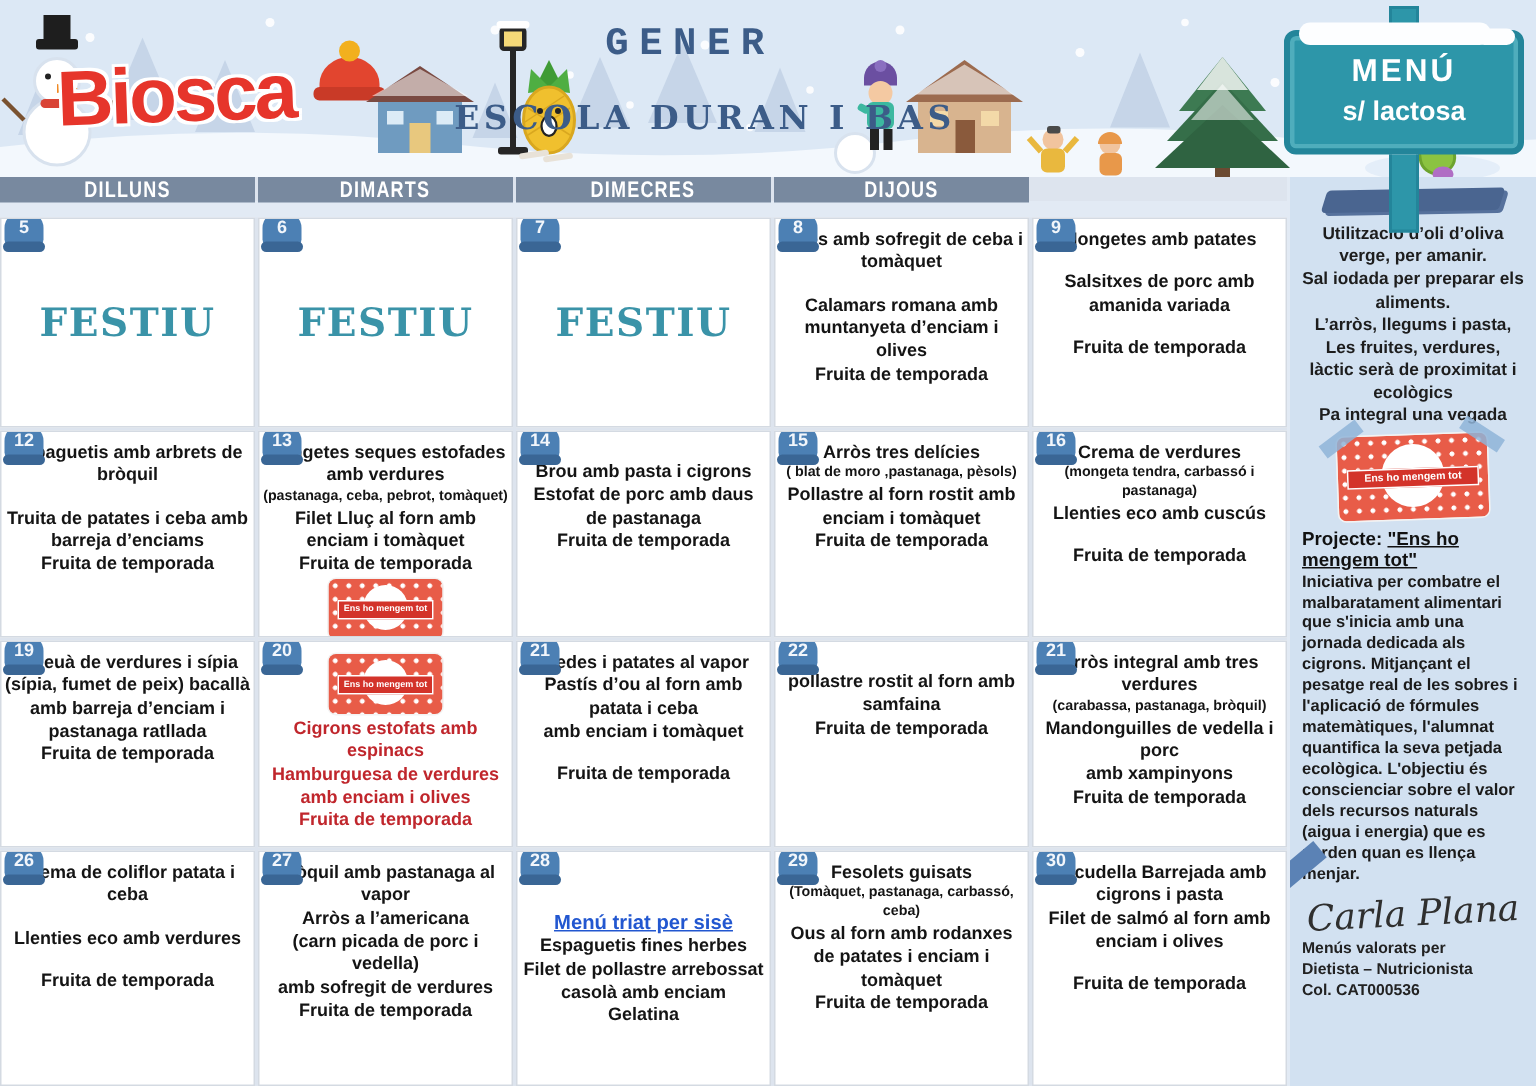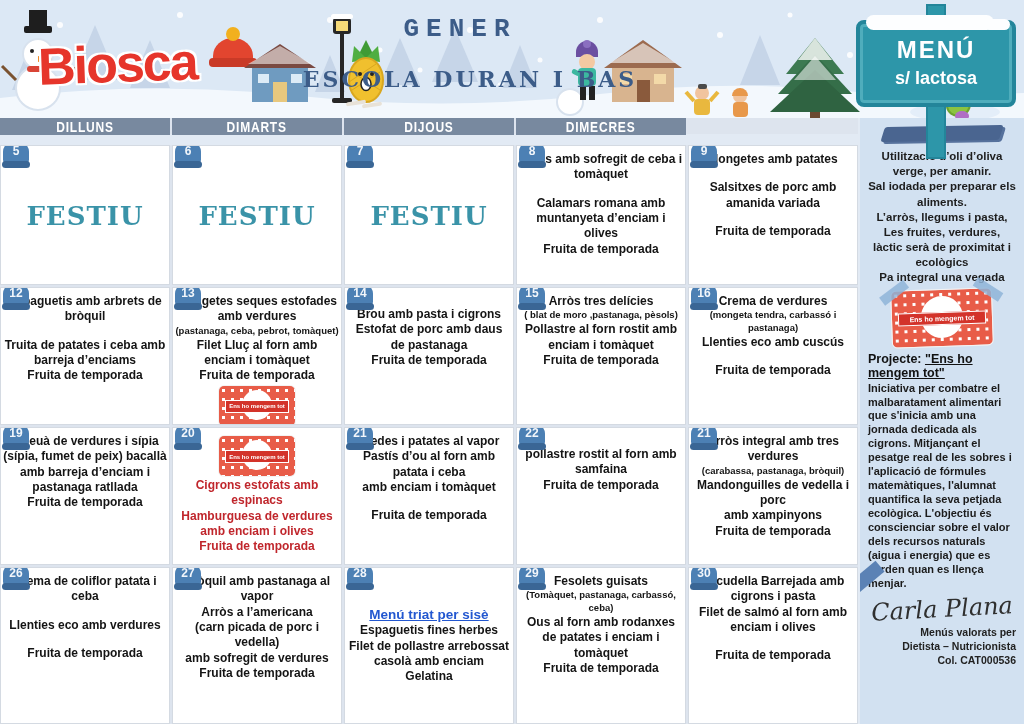--- a/index.html
+++ b/index.html
@@ -21,21 +21,21 @@
 
   
   .sign{position:absolute;top:4px;left:856px;width:160px;z-index:6;text-align:center;}
   .sign-post-top{width:16px;height:14px;margin:0 auto;background:#2d96a9;border:2px solid #23859a;border-bottom:none;}
   .sign-board{position:relative;background:#2d96a9;border:4px solid #23859a;border-radius:8px;
               padding:12px 4px 14px;box-shadow:inset 0 0 0 3px #4fadbc;}
   .sign-board::before{content:"";position:absolute;top:-9px;left:6px;right:18px;height:15px;
               background:#fdfeff;border-radius:9px;}
   .sign-board::after{content:"";position:absolute;top:-5px;right:2px;width:26px;height:11px;
               background:#fdfeff;border-radius:7px;}
-  .sign-menu{color:#fff;font-size:24px;font-weight:bold;letter-spacing:2px;}
+  .sign-menu{color:#fff;font-size:21px;font-weight:bold;letter-spacing:2px;}
   .sign-sub{color:#fff;font-size:18px;font-weight:bold;margin-top:4px;}
   .sign-post{width:16px;height:50px;margin:0 auto;background:#2d96a9;border:2px solid #23859a;border-top:none;}
 
   
   .weekbar{position:absolute;top:118px;left:0;width:858px;height:16px;z-index:2;
            display:grid;grid-template-columns:repeat(5,170px);gap:2px;background:#dde4ee;}
   .wd{background:#78899f;color:#fff;display:flex;align-items:center;justify-content:center;}
   .wd span{font-size:15px;font-weight:bold;letter-spacing:1px;transform:scaleX(.8);}
 
   
@@ -86,21 +86,21 @@
            background:#d2e1f1;box-sizing:border-box;padding:6px 8px 0;overflow:hidden;}
   .brush{width:118px;height:15px;margin:2px auto 8px;background:#4a6590;border-radius:3px;
          transform:skewX(-18deg) rotate(-1deg);box-shadow:3px 2px 0 #56719c;}
   .notes{font-size:11.5px;font-weight:bold;color:#1d1d1d;text-align:center;line-height:1.32;}
   .notes div{margin:0;}
   .project-line{font-size:12.5px;font-weight:bold;color:#111;margin:2px 0 2px;text-align:left;}
   .project-line .u{text-decoration:underline;}
   .project-body{font-size:11px;font-weight:600;color:#1b1b1b;line-height:1.27;text-align:left;}
   .signature{font-family:"DejaVu Serif",serif;font-style:italic;font-size:24px;color:#2f2f2f;
              text-align:center;margin:4px 0 2px;transform:rotate(-3deg);}
-  .creds{font-size:10.5px;font-weight:bold;color:#222;text-align:right;line-height:1.35;}
+  .creds{font-size:10.5px;font-weight:bold;color:#222;text-align:left;line-height:1.35;}
   .ribbon{position:absolute;left:-10px;top:452px;width:34px;height:14px;background:#5b82b5;
           transform:rotate(-40deg);}
 </style>
 </head>
 <body>
 
 <div class="page">
 
   <div class="header">
     <svg width="1024" height="118" viewBox="0 0 1024 118">
@@ -254,24 +254,24 @@
   </div>
 
   <div class="weekbar" id="weekbar">
       <div class="wd">
         <span>DILLUNS</span>
       </div>
       <div class="wd">
         <span>DIMARTS</span>
       </div>
       <div class="wd">
+        <span>DIMECRES</span>
+      </div>
+      <div class="wd">
         <span>DIJOUS</span>
-      </div>
-      <div class="wd">
-        <span>DIMECRES</span>
       </div>
     </div>
 
   <div class="grid" id="grid">
       <div class="cell center">
         <div class="beanie">
           <span>5</span>
         </div>
         <div class="line festiu">FESTIU</div>
       </div>

